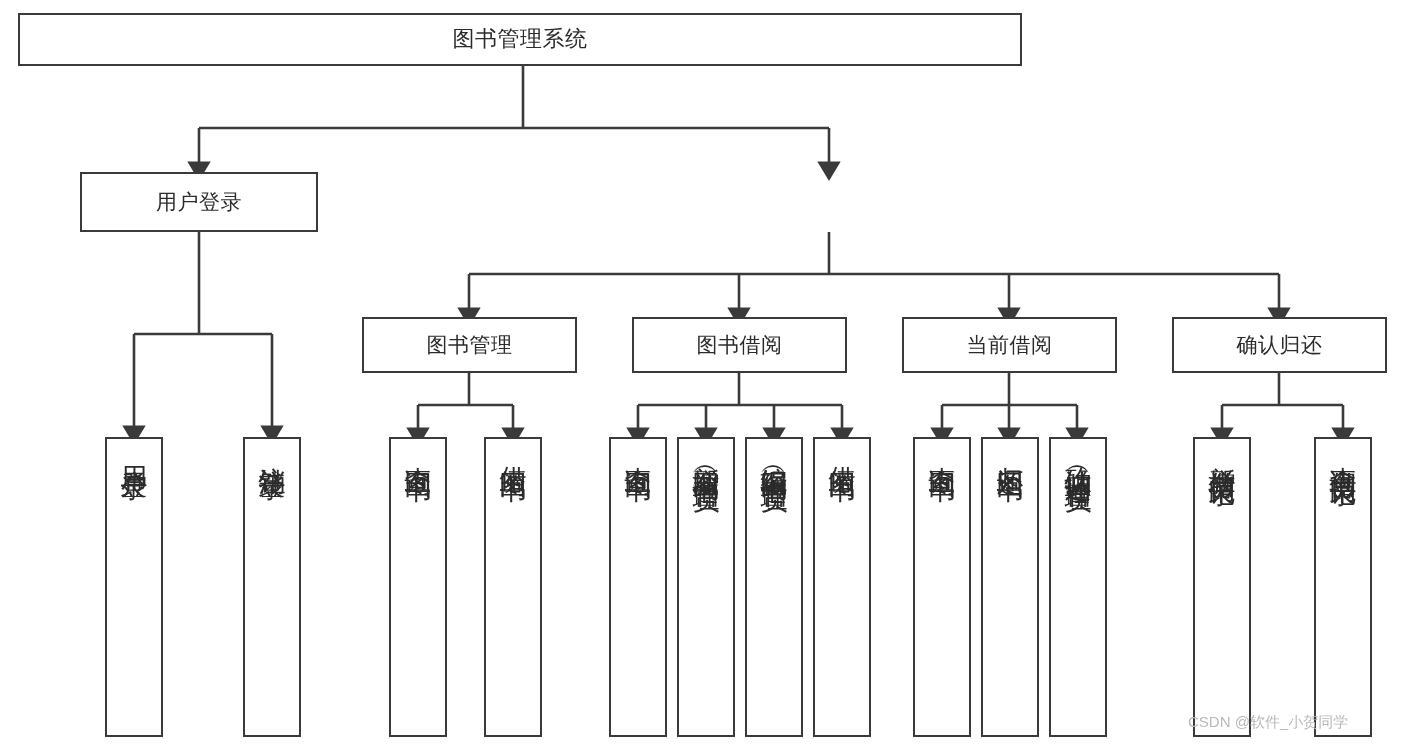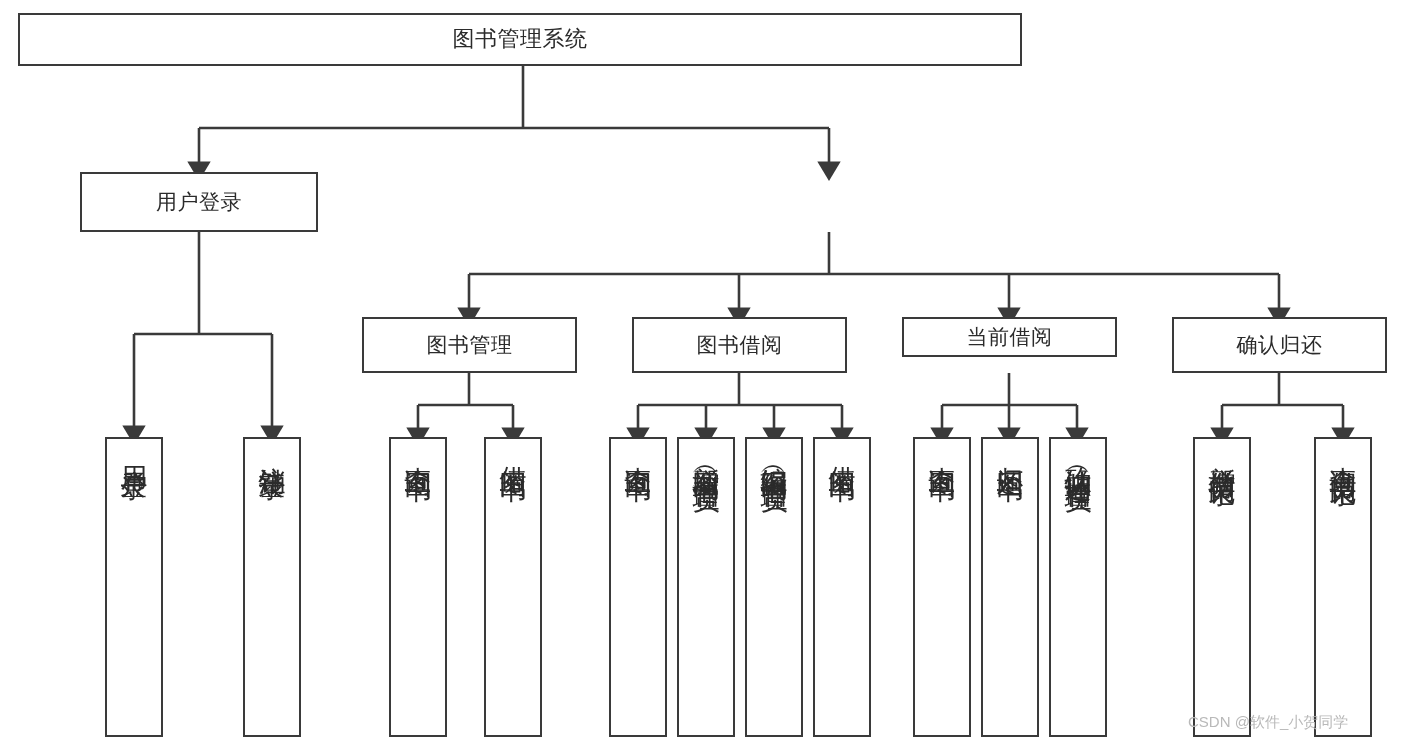--- a/index.html
+++ b/index.html
@@ -140,21 +140,21 @@
 
 
   <div class="node horiz" style="left:362px; top:317px; width:215px; height:56px;">
     <span class="label">图书管理</span>
   </div>
 
   <div class="node horiz" style="left:632px; top:317px; width:215px; height:56px;">
     <span class="label">图书借阅</span>
   </div>
 
-  <div class="node horiz" style="left:902px; top:317px; width:215px; height:40px;">
+  <div class="node horiz" style="left:902px; top:317px; width:215px; height:56px;">
     <span class="label">当前借阅</span>
   </div>
 
   <div class="node horiz" style="left:1172px; top:317px; width:215px; height:56px;">
     <span class="label">确认归还</span>
   </div>
 
   <div class="node leaf" style="left:105px; top:437px; width:58px; height:300px;">
     <span class="label">用户登录</span>
   </div>

